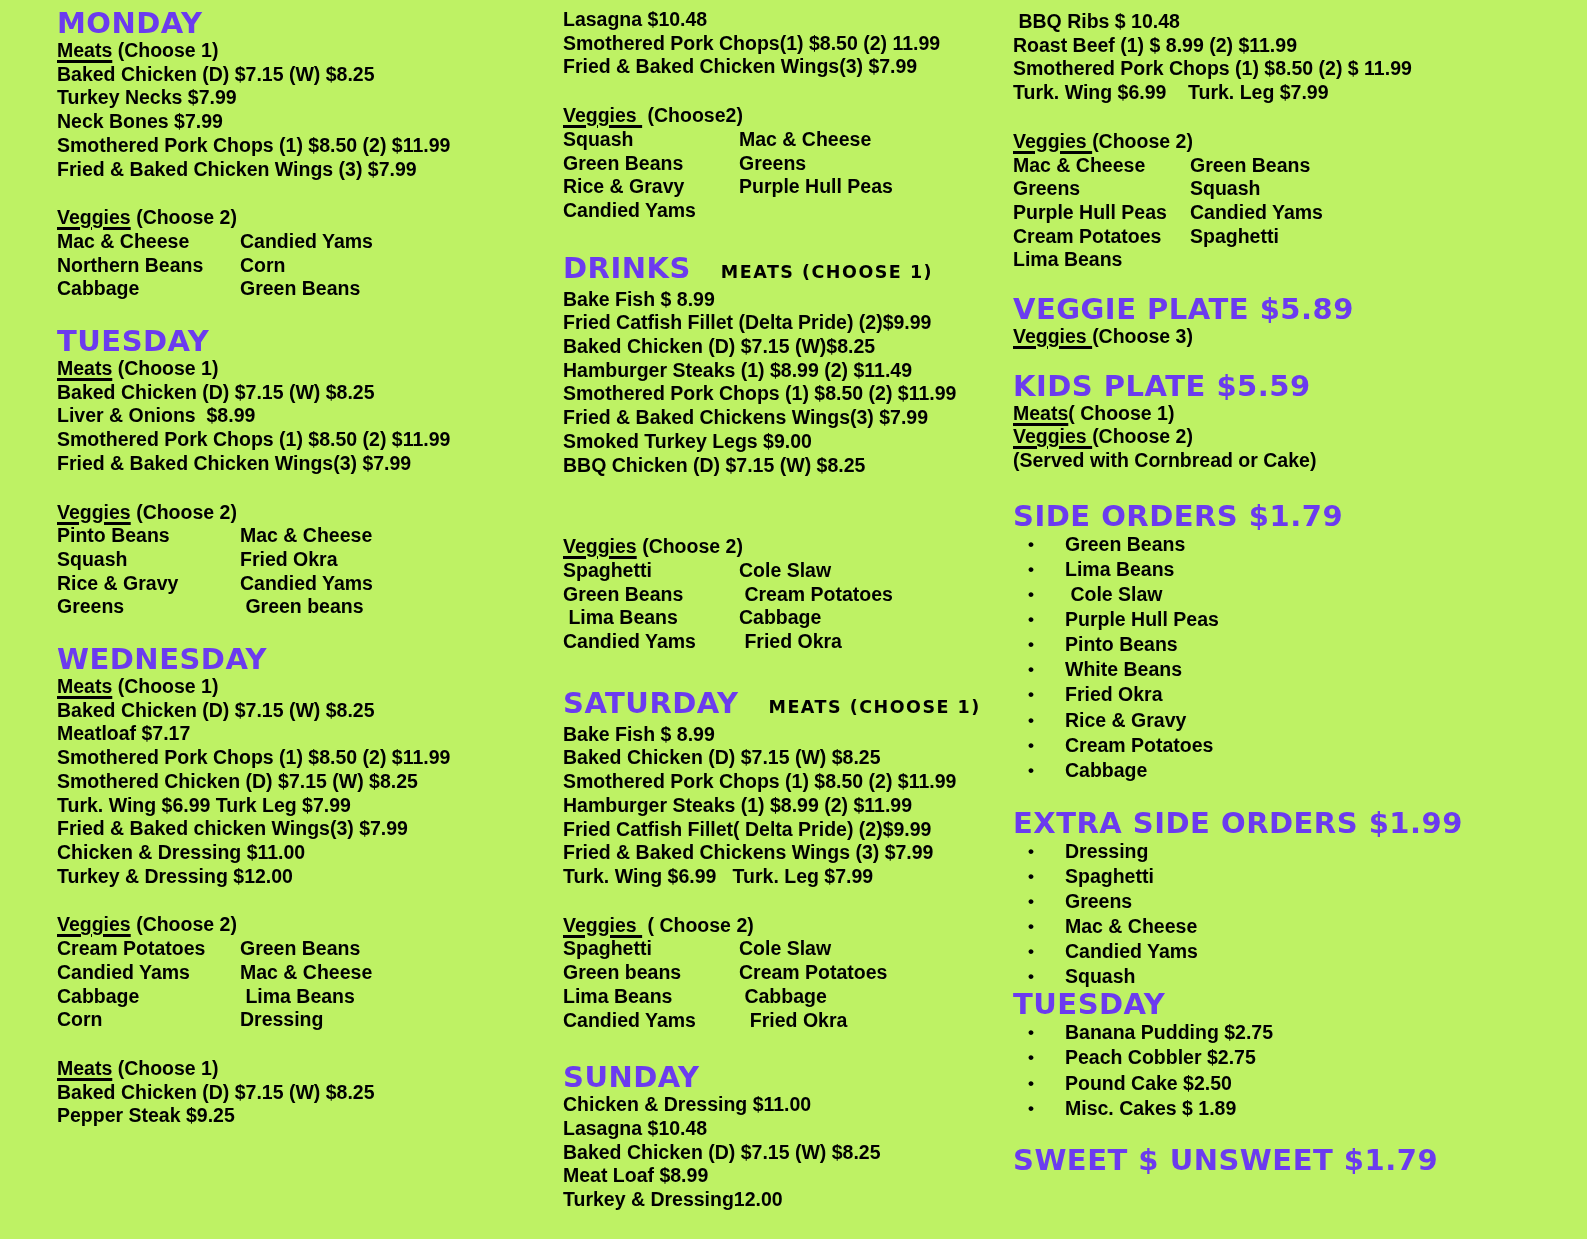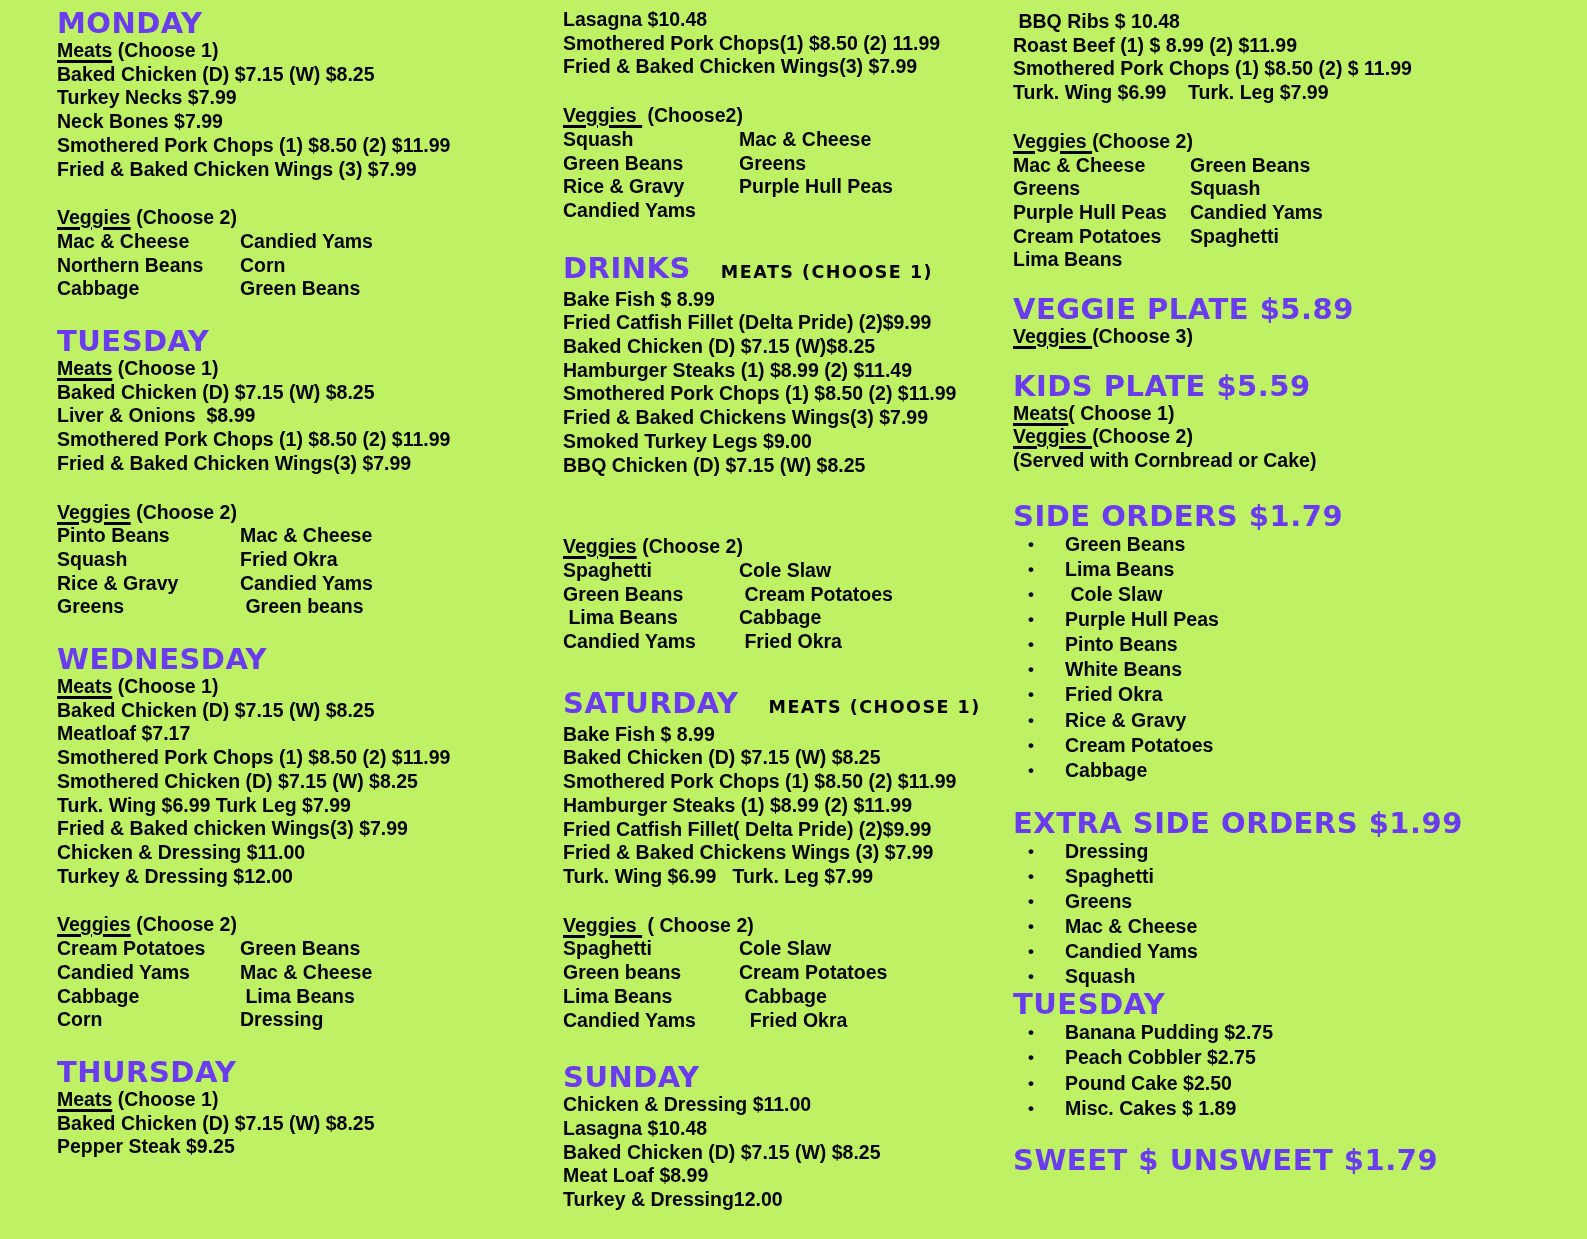--- a/index.html
+++ b/index.html
@@ -99,21 +99,20 @@
       <div class="item">Fried &amp; Baked chicken Wings(3) $7.99</div>
       <div class="item">Chicken &amp; Dressing $11.00</div>
       <div class="item">Turkey &amp; Dressing $12.00</div>
       <div class="gap" style="height: 25px;"></div>
       <div class="sub"><span class="u">Veggies</span><span> (Choose 2)</span></div>
       <div class="pair"><span class="l">Cream Potatoes</span><span>Green Beans</span></div>
       <div class="pair"><span class="l">Candied Yams</span><span>Mac &amp; Cheese</span></div>
       <div class="pair"><span class="l">Cabbage</span><span> Lima Beans</span></div>
       <div class="pair"><span class="l">Corn</span><span>Dressing</span></div>
       <div class="gap" style="height: 25px;"></div>
-      <div class="day"><span>THURSDAY</span></div>
       <div class="sub"><span class="u">Meats</span><span> (Choose 1)</span></div>
       <div class="item">Baked Chicken (D) $7.15 (W) $8.25</div>
       <div class="item">Pepper Steak $9.25</div>
     </div>
     <div class="col col-2">
       <div class="item">Lasagna $10.48</div>
       <div class="item">Smothered Pork Chops(1) $8.50 (2) 11.99</div>
       <div class="item">Fried &amp; Baked Chicken Wings(3) $7.99</div>
       <div class="gap" style="height: 25px;"></div>
       <div class="sub"><span class="u">Veggies </span><span> (Choose2)</span></div>

